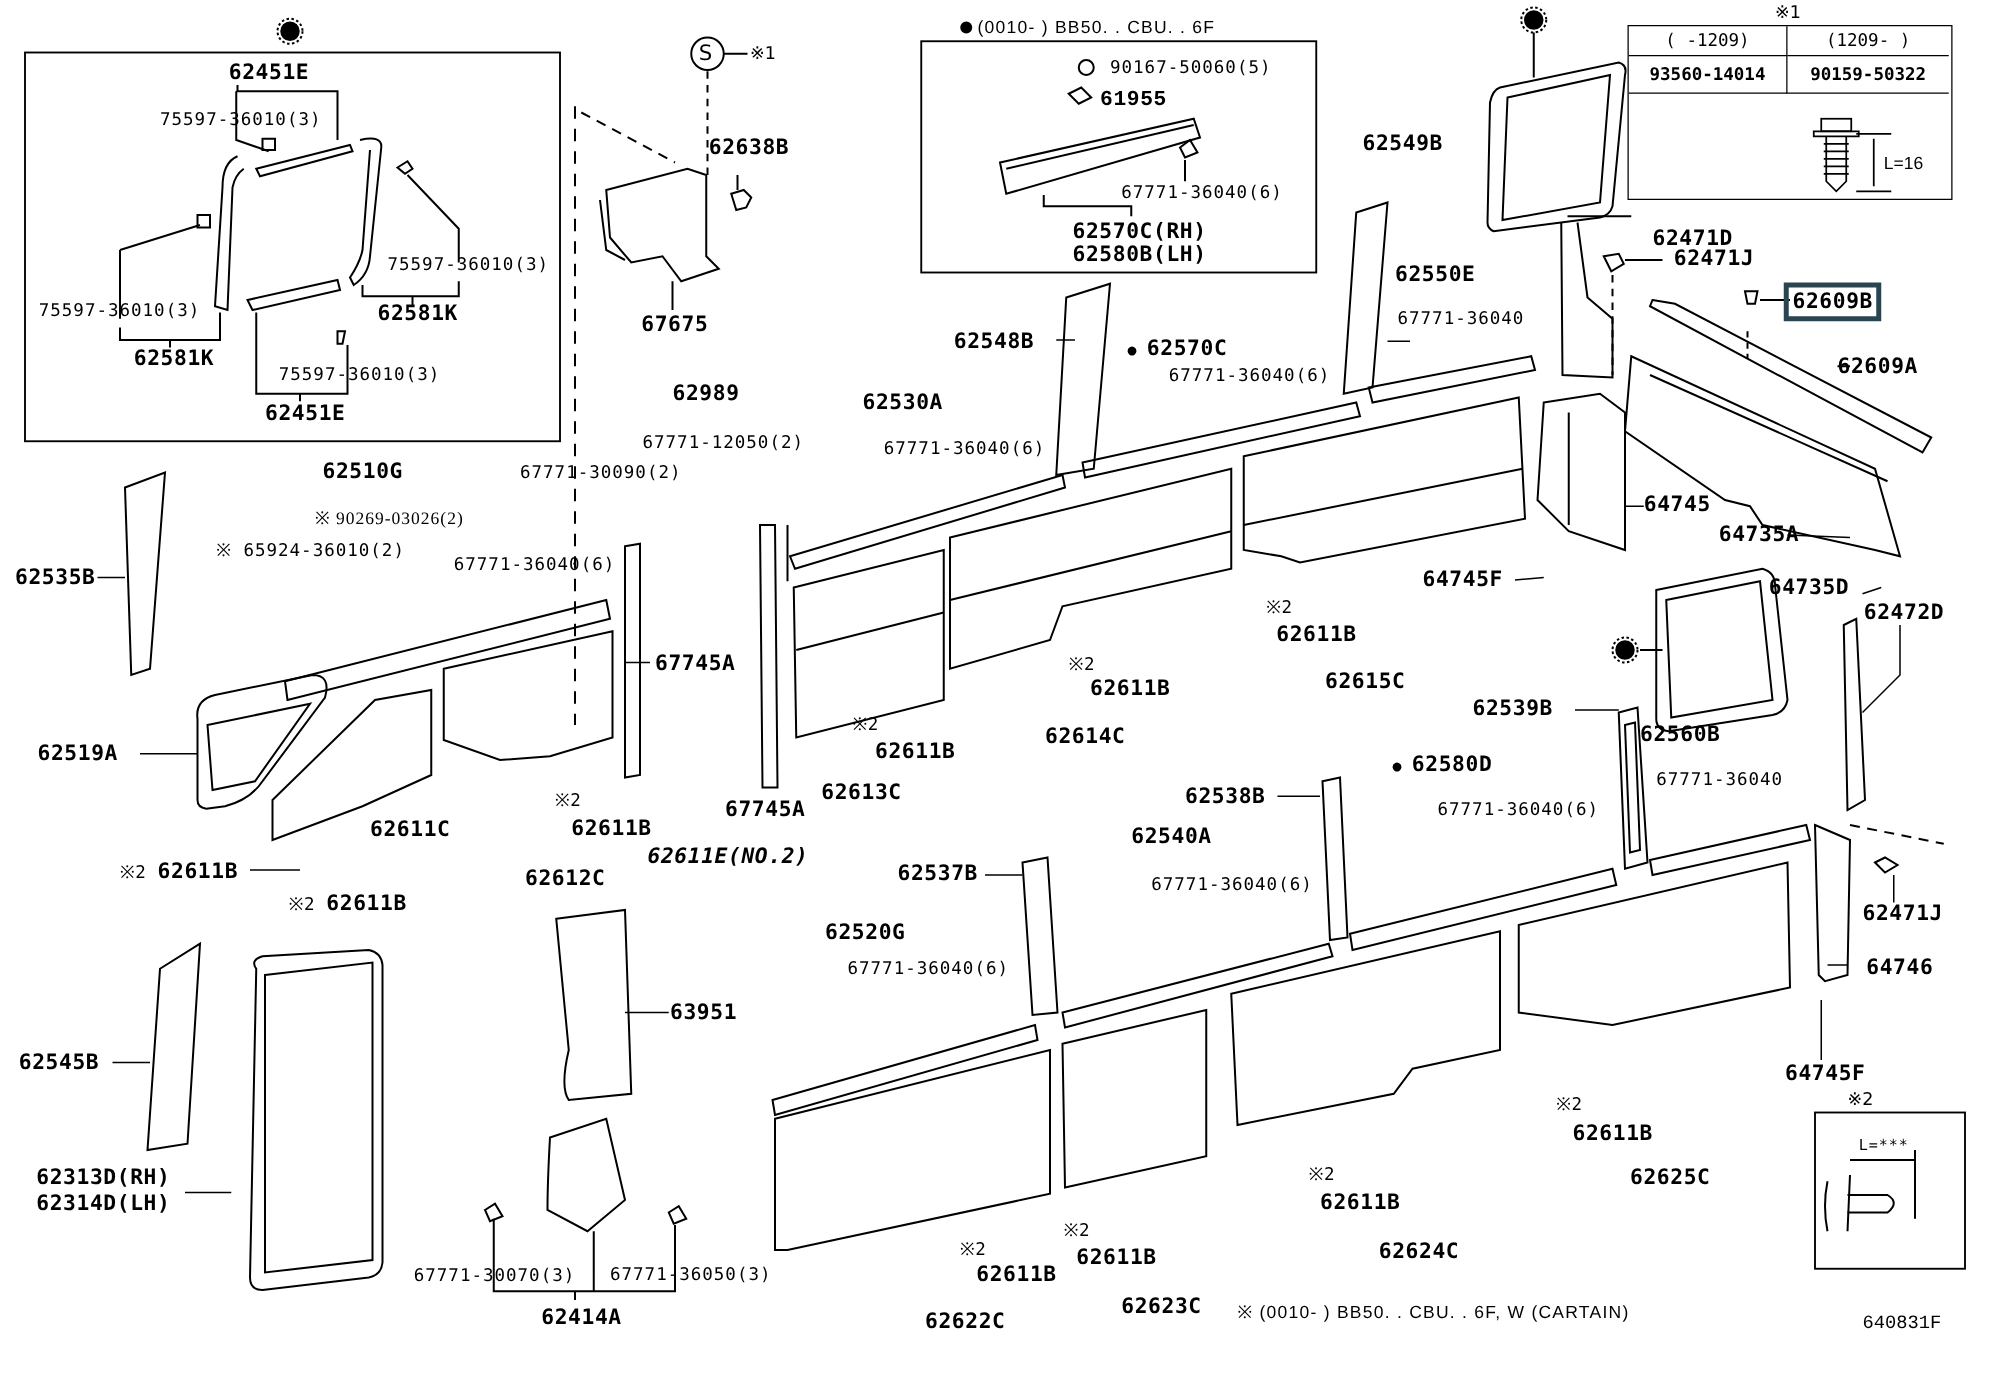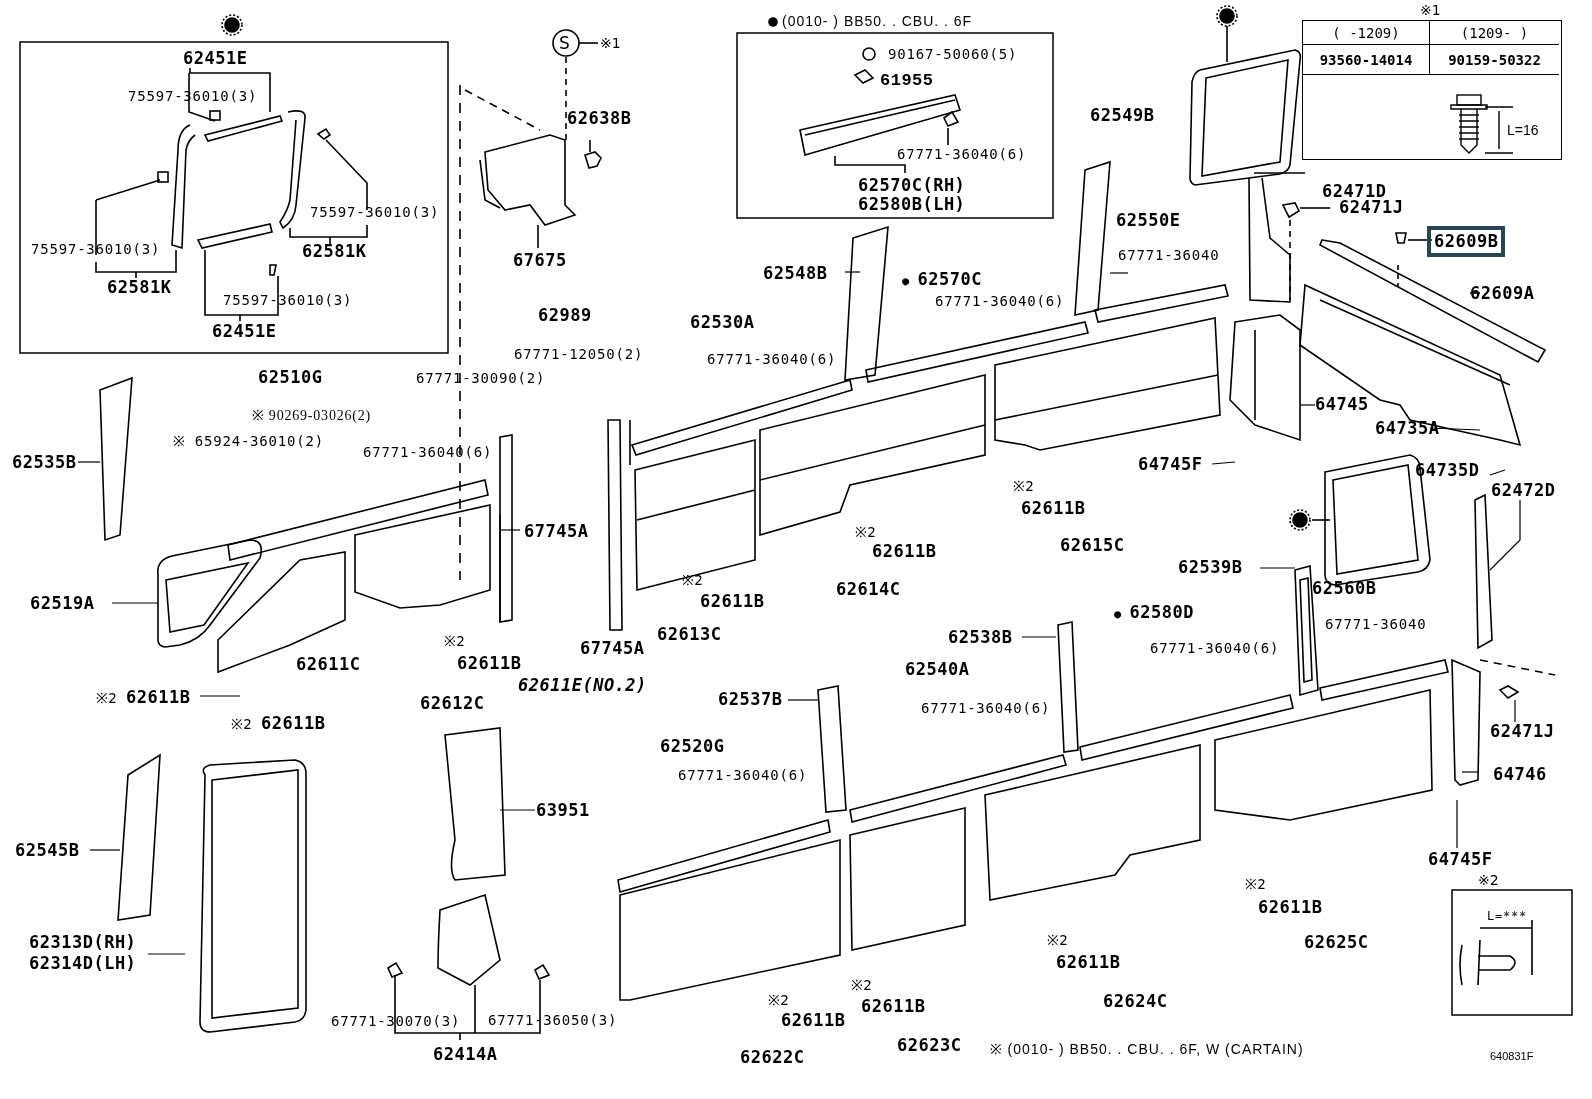--- a/index.html
+++ b/index.html
@@ -9,21 +9,21 @@
   .lbl { position: absolute; white-space: nowrap; font-weight: bold; font-size: 17px;
          letter-spacing: 0.5px; line-height: 1; color: #000; }
   .lbl.sm { font-weight: normal; font-size: 14px; letter-spacing: 0.8px; }
   .lbl.note { font-weight: normal; font-size: 14px; font-family: "Liberation Sans", sans-serif; letter-spacing: 1px; }
   .lbl.clickable { cursor: pointer; }
   .hl { outline: 4px solid #2b4550; outline-offset: 3px; background: #fff; }
   .mark { position:absolute; font-size:14px; font-weight:normal; font-family:"DejaVu Sans", sans-serif; }
   .tbl { position:absolute; left:1302px; top:20px; width:258px; height:138px; border:1.5px solid #000; }
   .tbl .cell { position:absolute; border-right:1.5px solid #000; border-bottom:1.5px solid #000; font-size:14px;
                box-sizing:border-box; display:flex; align-items:center; justify-content:center; }
-  .ref { position:absolute; font-family:Liberation Sans, sans-serif; font-size:11px; }
+  .ref { position:absolute; font-family:Liberation Mono, monospace; font-size:15px; }
 </style>
 </head>
 <body>
 
 <svg id="diagram" viewBox="0 0 1592 1099" xmlns="http://www.w3.org/2000/svg" fill="none" stroke="#000" stroke-width="1.6">
 
   <g>
     <rect x="20" y="42" width="428" height="311" stroke-width="1.5"></rect>
     <circle cx="232" cy="25" r="7" fill="#000"></circle>
       <circle cx="232" cy="25" r="10" stroke-dasharray="2 2"></circle>

